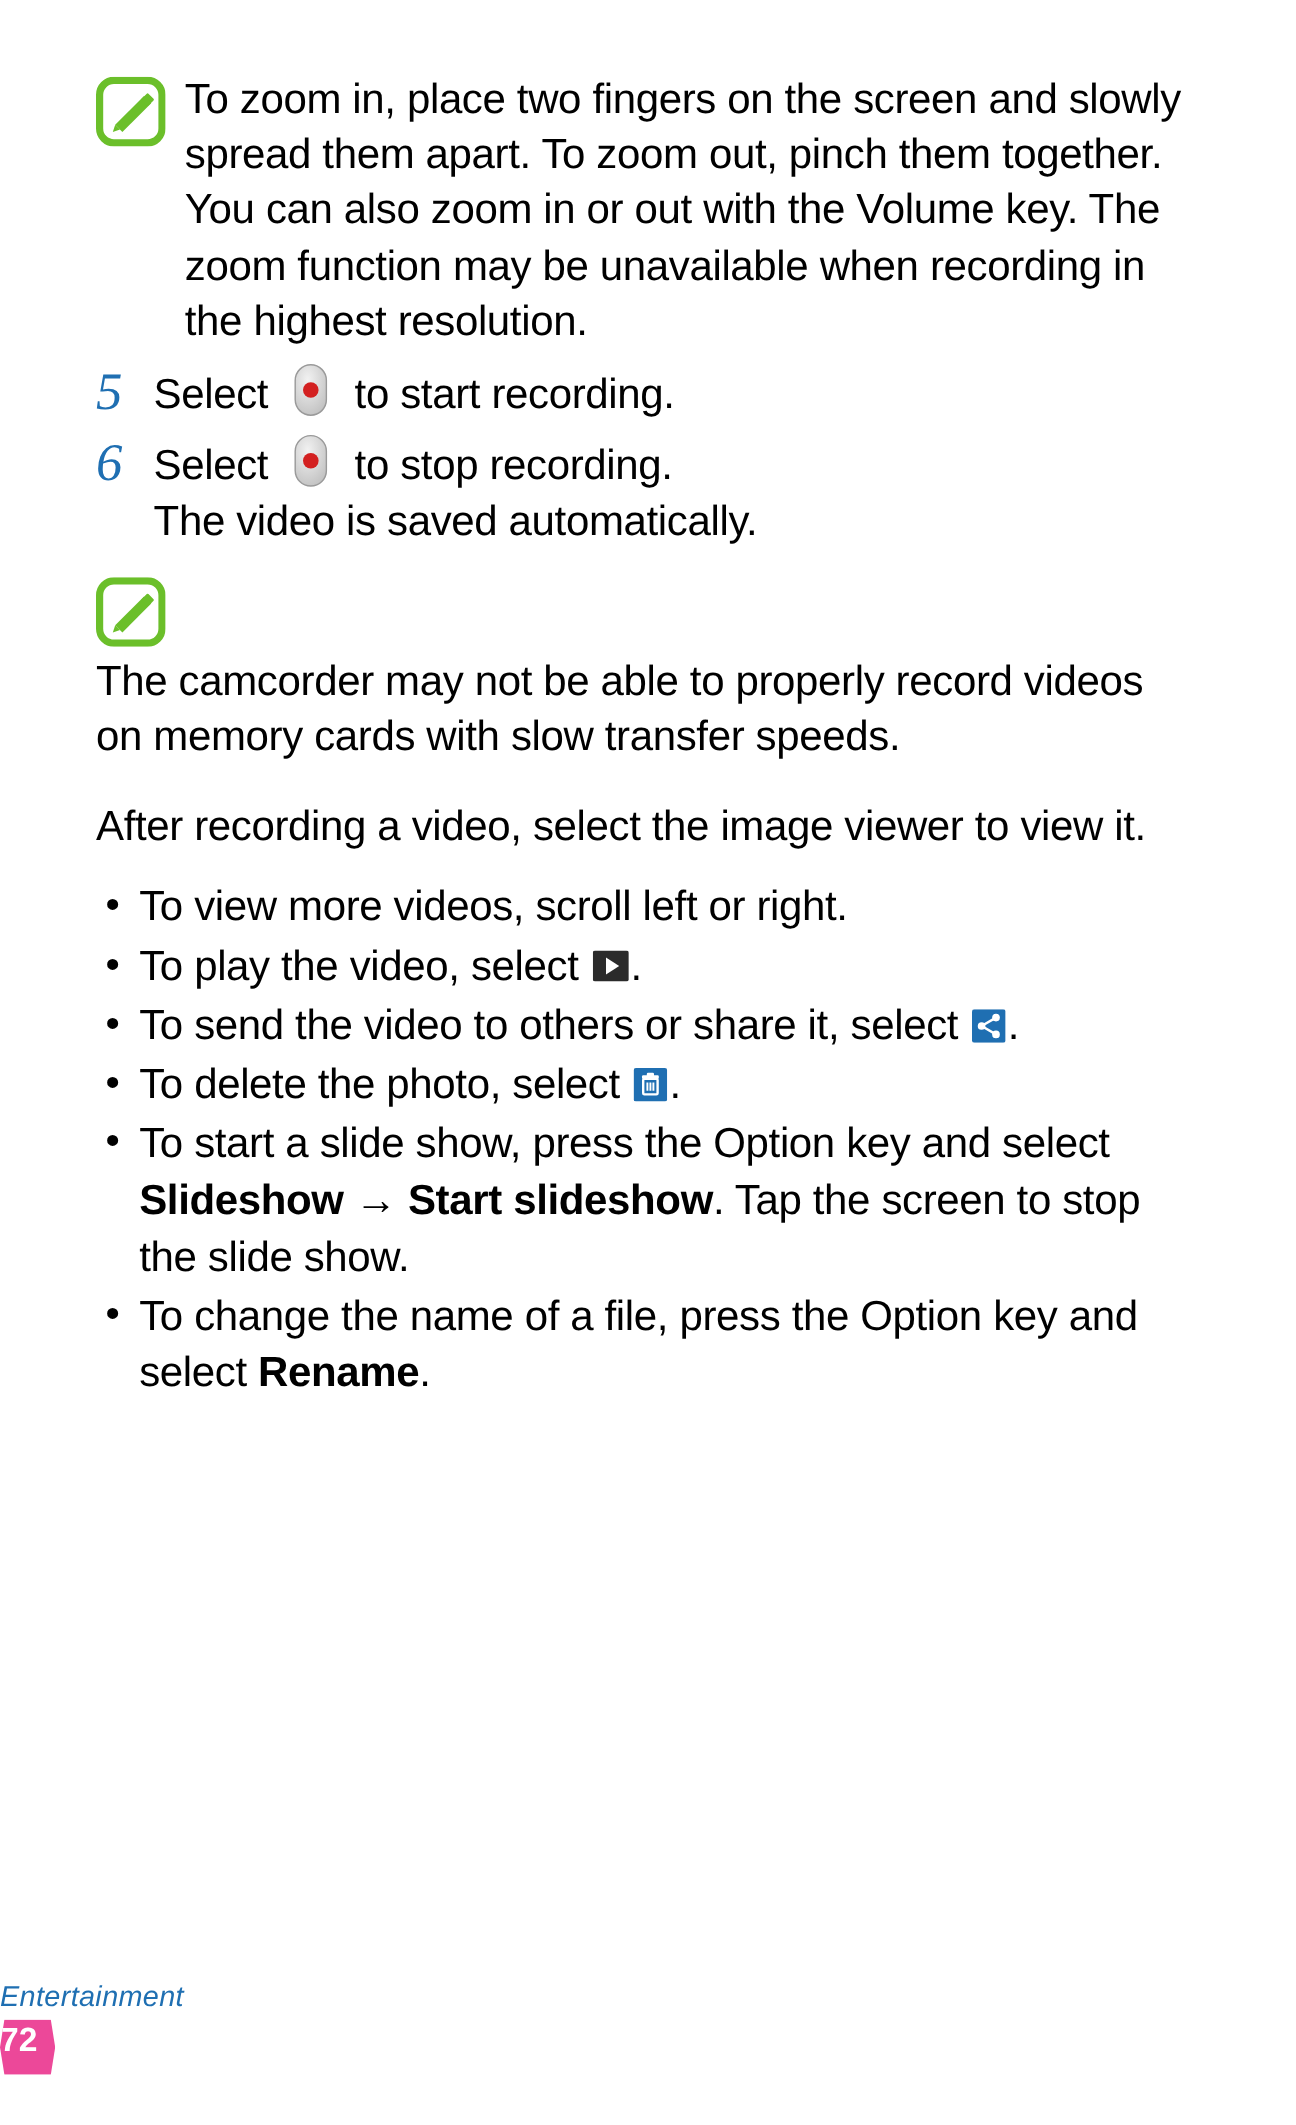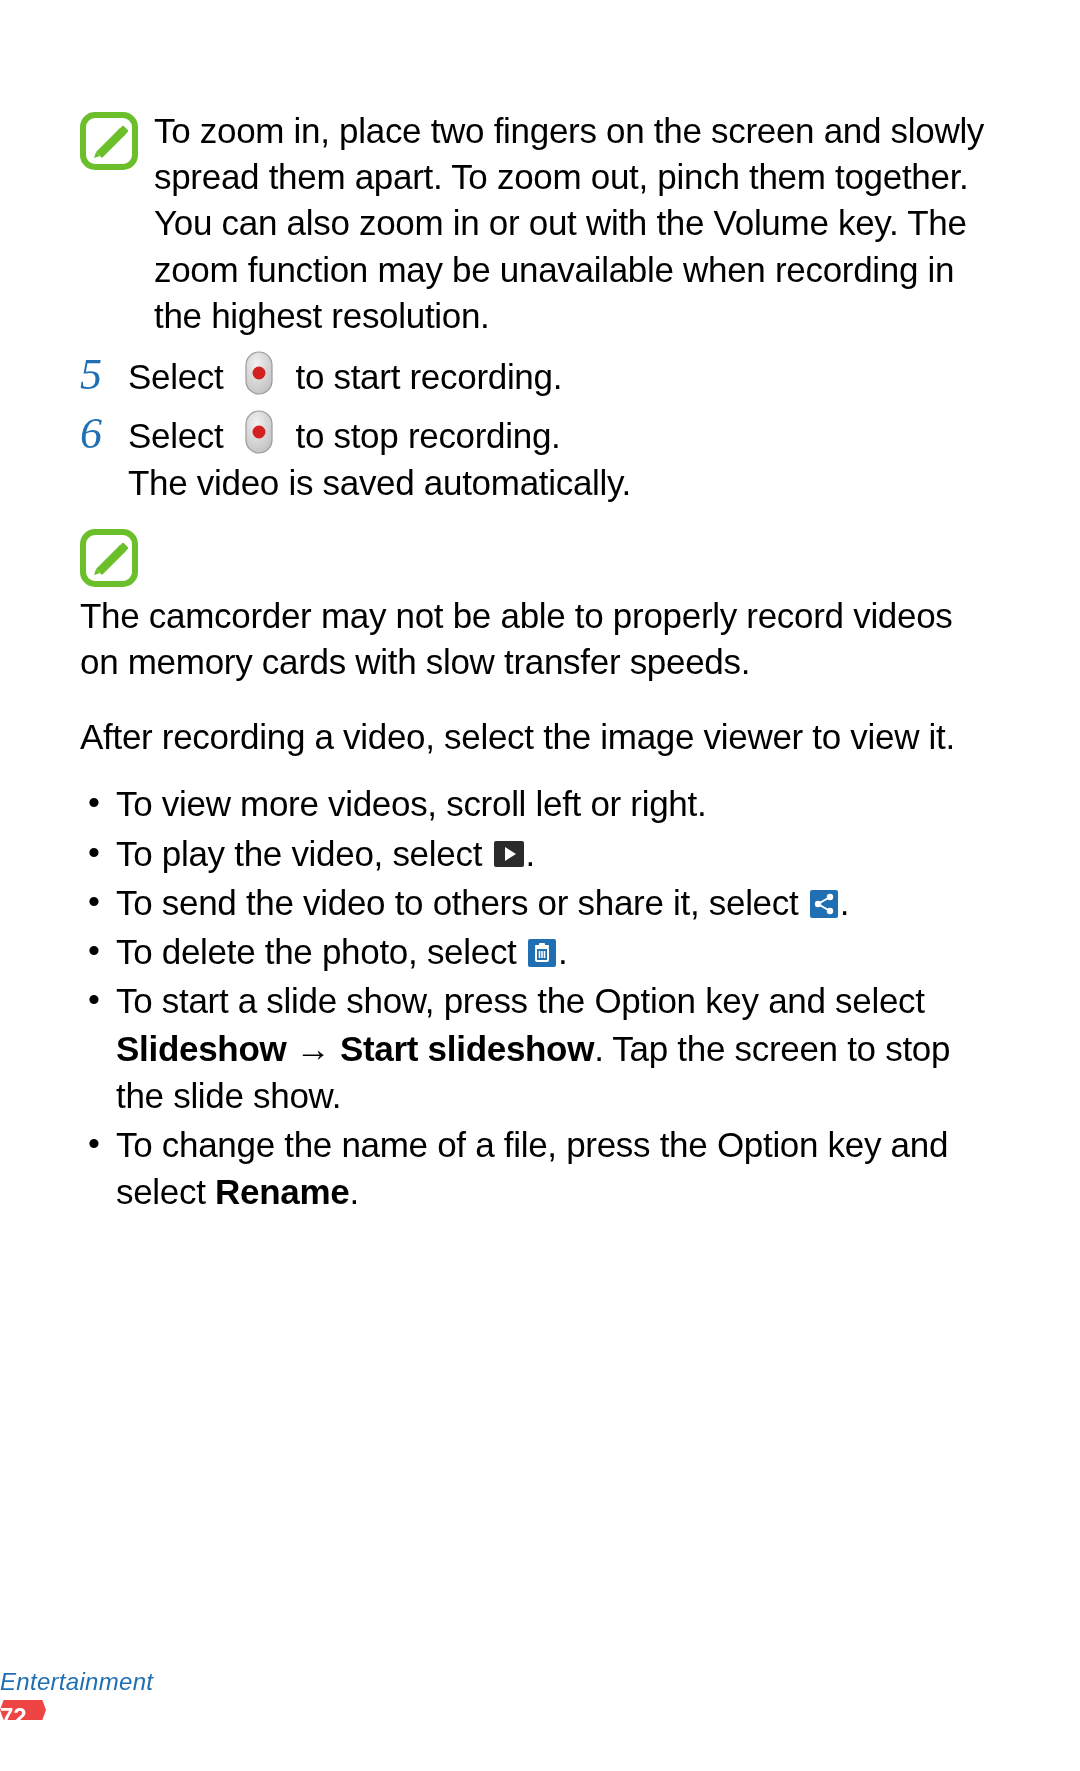--- a/index.html
+++ b/index.html
@@ -8,21 +8,20 @@
     width: 1080px;
     height: 1771px;
     padding: 60px 80px 40px 80px;
     position: relative;
     color: #000;
   }
   .note-row {
     display: flex;
     align-items: flex-start;
     margin-bottom: 14px;
-    margin-top: 48px;
   }
   .note-icon {
     flex: 0 0 64px;
     margin-right: 10px;
     margin-top: 4px;
   }
   .note-text {
     flex: 1;
     font-size: 35px;
     line-height: 1.32;
@@ -103,24 +102,24 @@
   .footer-cat {
     font-style: italic;
     font-size: 24px;
     color: #1f6fb2;
     margin-bottom: 4px;
     letter-spacing: 0.3px;
   }
   .page-badge {
     display: inline-block;
     width: 46px;
-    height: 20px;
-    background: #ef4444;
+    height: 46px;
+    background: #ec4899;
     color: #fff;
-    font-size: 24px;
+    font-size: 28px;
     line-height: 34px;
     font-weight: 600;
     border-radius: 2px;
     clip-path: polygon(8% 0, 92% 0, 100% 50%, 92% 100%, 8% 100%, 0 50%);
   }
 </style>
 </head>
 <body>
 
 <div class="page">

